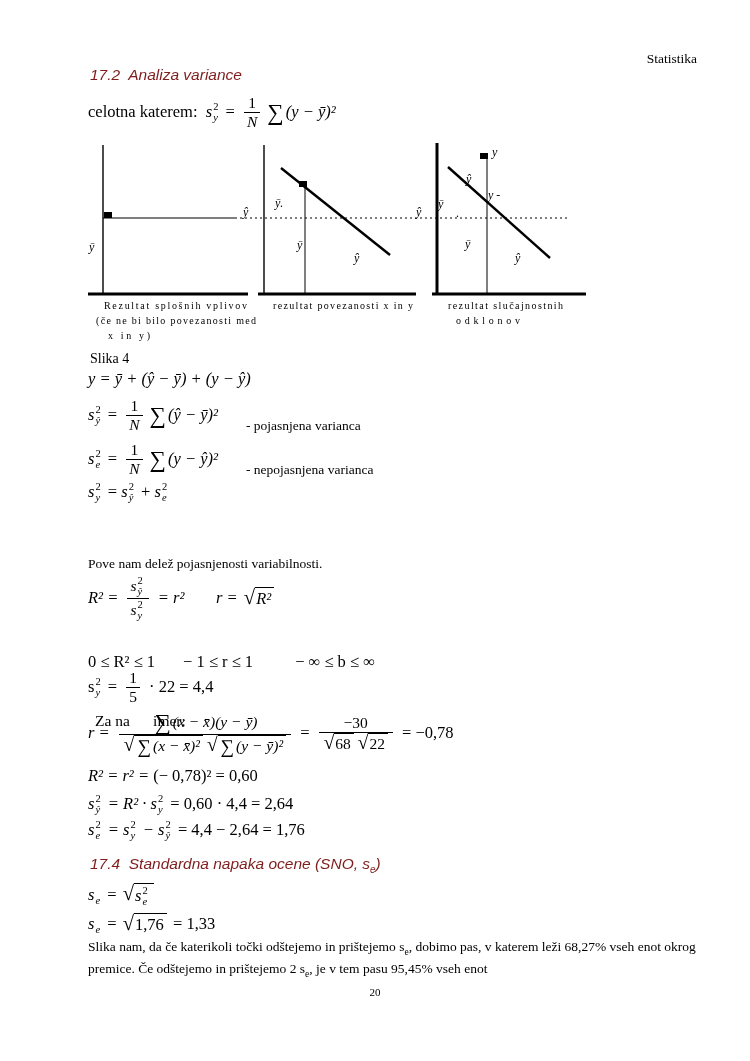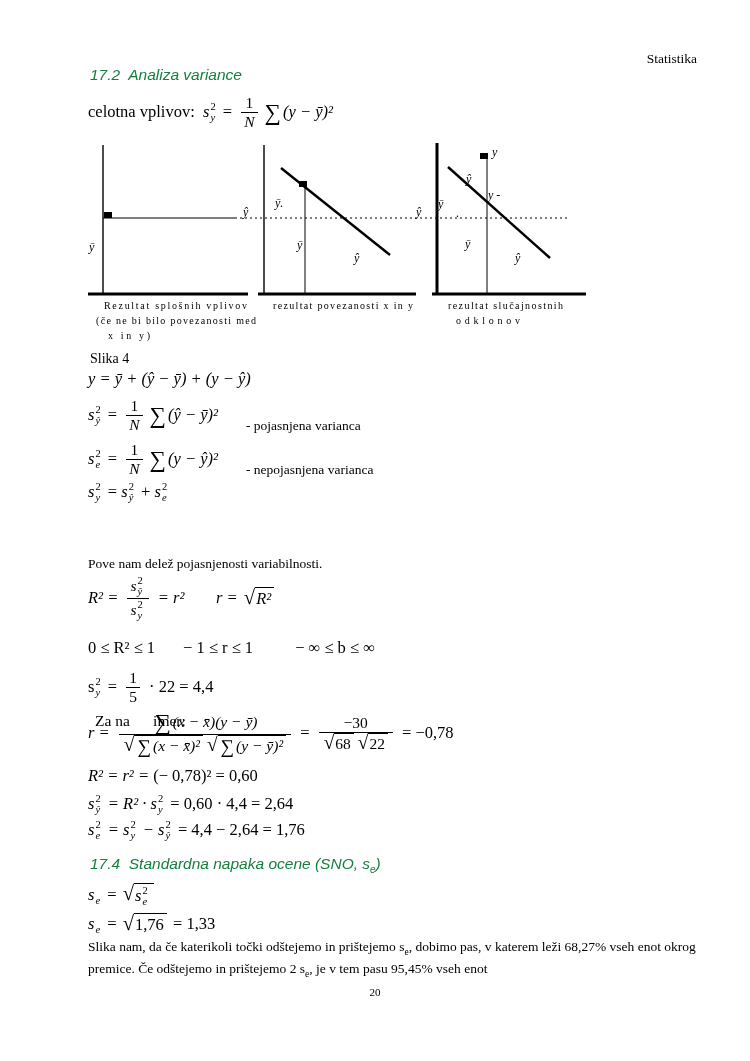--- a/index.html
+++ b/index.html
@@ -1,21 +1,21 @@
 <!DOCTYPE html>
 <html><head>
 <meta charset="utf-8">
 <style>
   html,body{margin:0;padding:0;background:#e8e8e8;}
   .page{position:relative;width:750px;height:1061px;background:#ffffff;overflow:hidden;
         font-family:"Liberation Serif", serif;color:#000;padding-left:37px;}
   .abs{position:absolute;}
   .hdr{position:absolute;top:51px;right:90px;font-size:13.5px;}
   .heading{position:absolute;left:90px;font-family:"Liberation Sans", sans-serif;
-           font-style:italic;font-size:15.5px;color:#15803d;white-space:pre;}
+           font-style:italic;font-size:15.5px;color:#7f1d1d;white-space:pre;}
   .heading sub{font-size:10px;}
   .heading sup{font-size:10px;}
   .txt{position:absolute;left:88px;font-size:13.5px;font-family:Liberation Serif, serif;}
   .row{position:absolute;left:88px;font-size:16.5px;white-space:pre;display:flex;align-items:center;}
   .row > span{white-space:pre;}
   .it{font-style:italic;}
   .up{font-style:normal;}
   
   .st{display:inline-flex;flex-direction:column;align-items:flex-start;font-size:10.5px;
       line-height:1.05;margin:0 3px 0 1px;}
@@ -42,21 +42,21 @@
 </head>
 <body>
 
 <div class="page">
 
   <div class="hdr">Statistika</div>
 
   <div class="heading" style="top:66px;">17.2  Analiza variance</div>
 
   <div class="row" style="top:92px;height:40px;">
-    <span class="up">celotna vplivov:  </span><span class="it">s</span><span class="st"><span class="stt">2</span><span class="stb">y</span></span><span class="up"> = </span><span class="fr"><span class="nu up">1</span><span class="de it">N</span></span><span class="sm">∑</span><span class="it">(y − ȳ)²</span>
+    <span class="up">celotna katerem:  </span><span class="it">s</span><span class="st"><span class="stt">2</span><span class="stb">y</span></span><span class="up"> = </span><span class="fr"><span class="nu up">1</span><span class="de it">N</span></span><span class="sm">∑</span><span class="it">(y − ȳ)²</span>
   </div>
 
   <svg class="abs" style="left:88px;top:143px;" width="505" height="205" viewBox="0 0 505 205">
 
     <line x1="147" y1="75" x2="482" y2="75" stroke="#000" stroke-width="1.2" stroke-dasharray="2 3"></line>
 
     <g>
       <line x1="15" y1="2" x2="15" y2="151" stroke="#000" stroke-width="1.4"></line>
       <line x1="0" y1="151" x2="160" y2="151" stroke="#000" stroke-width="3"></line>
       <line x1="15" y1="75" x2="147" y2="75" stroke="#000" stroke-width="1.2"></line>
@@ -120,21 +120,21 @@
   </div>
 
 
   <div class="txt" style="top:556px;">Pove nam delež pojasnjenosti variabilnosti.</div>
 
   <div class="row" style="top:572px;height:52px;width:300px;">
     <span class="it">R² = </span><span class="fr"><span class="nu"><span class="it">s</span><span class="st"><span class="stt">2</span><span class="stb">ŷ</span></span></span><span class="de"><span class="it">s</span><span class="st"><span class="stt">2</span><span class="stb">y</span></span></span></span><span class="it"> = r²</span>
     <span class="f6b"><span class="it">r = </span><span class="sq"><span class="rad">√</span><span class="bar it">R²</span></span></span>
   </div>
 
-  <div class="row" style="top:638px;">
+  <div class="row" style="top:652px;">
     <span class="up">0 ≤ R² ≤ 1</span><span class="up" style="margin-left:28px;">− 1 ≤ r ≤ 1</span><span class="up" style="margin-left:42px;">− ∞ ≤ b ≤ ∞</span>
   </div>
 
   <div class="za" style="top:684px;margin-top:28px;">Za na      imer:</div>
 
   <div class="row" style="top:668px;height:38px;">
     <span class="up">s</span><span class="st"><span class="stt">2</span><span class="stb">y</span></span><span class="up"> = </span><span class="fr"><span class="nu up">1</span><span class="de up">5</span></span><span class="up"> · 22 = 4,4</span>
   </div>
 
   <div class="row" style="top:703px;height:60px;">

